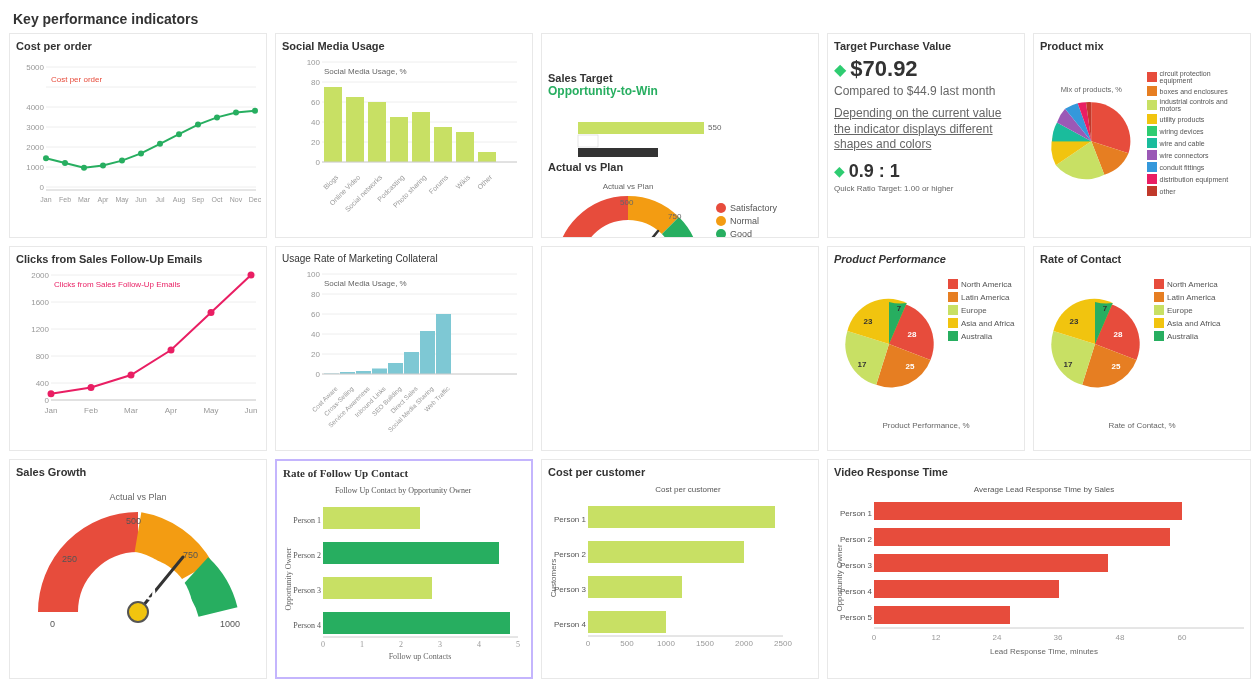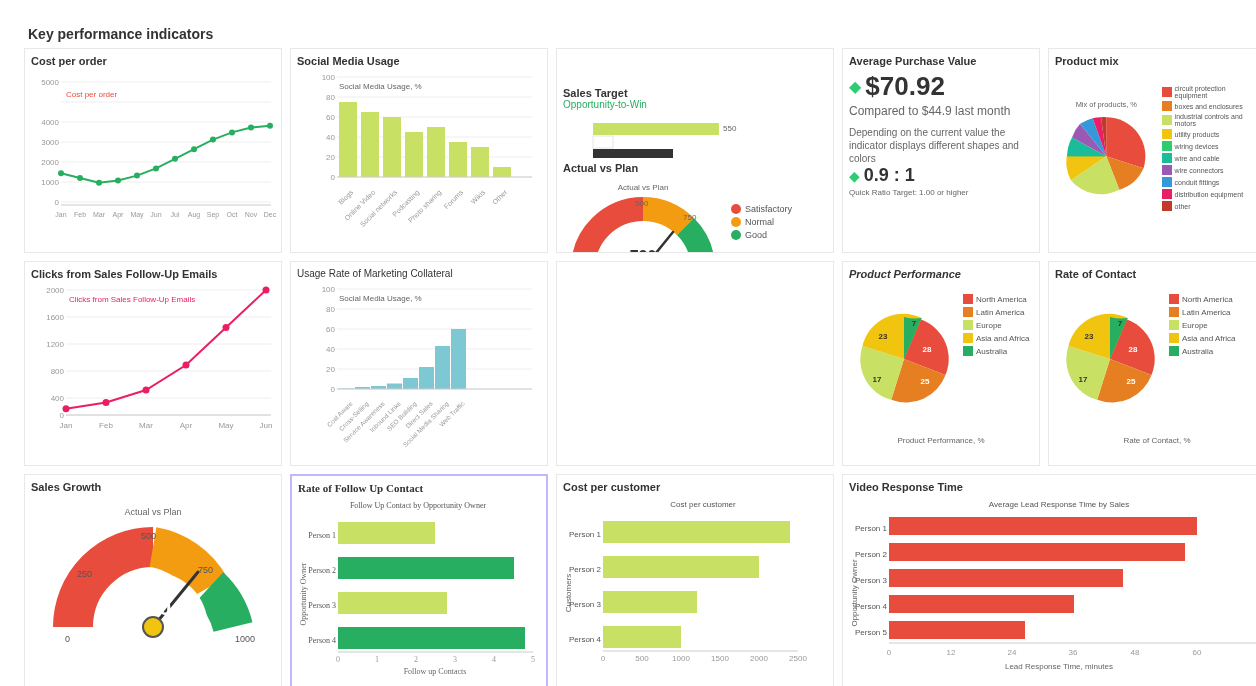--- a/index.html
+++ b/index.html
@@ -1,21 +1,21 @@
 <!DOCTYPE html>
 <html><head>
   <meta charset="utf-8">
   <style>
     * { box-sizing: border-box; margin: 0; padding: 0; }
     body { font-family: Arial, sans-serif; background: #fff; width: 1256px; height: 686px; overflow: hidden; font-size: 11px; }
   </style>
 </head>
 <body>
 
-<div style="width:1256px;height:686px;background:#fff;padding:24px;overflow:hidden;">
+<div style="width:1256px;height:686px;background:#fff;padding:9px;overflow:hidden;">
 
   <div style="font-size:14px;font-weight:bold;color:#333;padding:2px 0 6px 4px;">Key performance indicators</div>
 
   <div style="display:grid;grid-template-columns:258px 258px 278px 198px 218px;grid-template-rows:205px 205px 220px;gap:8px;">
 
     <div style="border:1px solid #e8e8e8;padding:6px;overflow:hidden;">
       <div style="font-size:11px;font-weight:bold;color:#333;">Cost per order</div>
       <svg width="246" height="175">
 
         <line x1="30" y1="15" x2="240" y2="15" stroke="#eee" stroke-width="1"></line>
@@ -117,21 +117,21 @@
         <text x="117" y="128" text-anchor="end" font-size="7" fill="#999" transform="rotate(-45,117,120)">Podcasting</text>
         <text x="139" y="128" text-anchor="end" font-size="7" fill="#999" transform="rotate(-45,139,120)">Photo sharing</text>
         <text x="161" y="128" text-anchor="end" font-size="7" fill="#999" transform="rotate(-45,161,120)">Forums</text>
         <text x="183" y="128" text-anchor="end" font-size="7" fill="#999" transform="rotate(-45,183,120)">Wikis</text>
         <text x="205" y="128" text-anchor="end" font-size="7" fill="#999" transform="rotate(-45,205,120)">Other</text>
       </svg>
     </div>
 
     <div style="border:1px solid #e8e8e8;padding:6px;overflow:hidden;">
       <div style="font-size:11px;font-weight:bold;color:#333;margin-top:32px;">Sales Target</div>
-      <div style="font-size:10px;color:#27ae60;margin-bottom:8px;">Opportunity-to-Win</div>
+      <div style="font-size:12px;color:#27ae60;margin-bottom:19px;font-weight:bold;">Opportunity-to-Win</div>
       
       <svg width="265" height="40">
 
         <rect x="30" y="5" width="126" height="12" fill="#c8e064"></rect>
         <rect x="30" y="18" width="20" height="12" fill="#fff" stroke="#ccc" stroke-width="0.5"></rect>
         <rect x="30" y="31" width="80" height="12" fill="#333"></rect>
 
         <text x="160" y="13" font-size="8" fill="#666">550</text>
 
         <text x="30" y="48" font-size="7" fill="#999">0</text>
@@ -179,27 +179,27 @@
           </div>
           <div style="display:flex;align-items:center;gap:4px;">
             <div style="width:10px;height:10px;border-radius:50%;background:#27ae60;flex-shrink:0;"></div>
             <span style="font-size:9px;color:#555;">Good</span>
           </div>
         </div>
       </div>
     </div>
 
     <div style="border:1px solid #e8e8e8;padding:6px;overflow:hidden;">
-      <div style="font-size:11px;font-weight:bold;color:#333;">Average Purchase Value</div>
+      <div style="font-size:11px;font-weight:bold;color:#333;">Target Purchase Value</div>
       <div style="display:flex;align-items:center;gap:4px;margin:4px 0 2px 0;">
         <span style="color:#2ecc71;font-size:16px;">◆</span>
-        <span style="font-size:26px;font-weight:bold;color:#333;">$70.92</span>
+        <span style="font-size:22px;font-weight:bold;color:#333;">$70.92</span>
       </div>
       <div style="font-size:12px;color:#666;margin-bottom:8px;">Compared to $44.9 last month</div>
-      <div style="font-size:10px;color:#666;line-height:1.3;">Depending on the current value the indicator displays different shapes and colors</div>
+      <div style="font-size:12px;color:#666;line-height:1.3;margin-bottom:8px;text-decoration:underline;">Depending on the current value the indicator displays different shapes and colors</div>
       <div style="display:flex;align-items:center;gap:4px;margin-bottom:2px;">
         <span style="color:#2ecc71;font-size:14px;">◆</span>
         <span style="font-size:18px;font-weight:bold;color:#333;">0.9 : 1</span>
       </div>
       <div style="font-size:8px;color:#666;">Quick Ratio Target: 1.00 or higher</div>
     </div>
 
     <div style="border:1px solid #e8e8e8;padding:6px;overflow:hidden;">
       <div style="font-size:11px;font-weight:bold;color:#333;">Product mix</div>
       <div style="display:flex;align-items:flex-start;gap:4px;">

